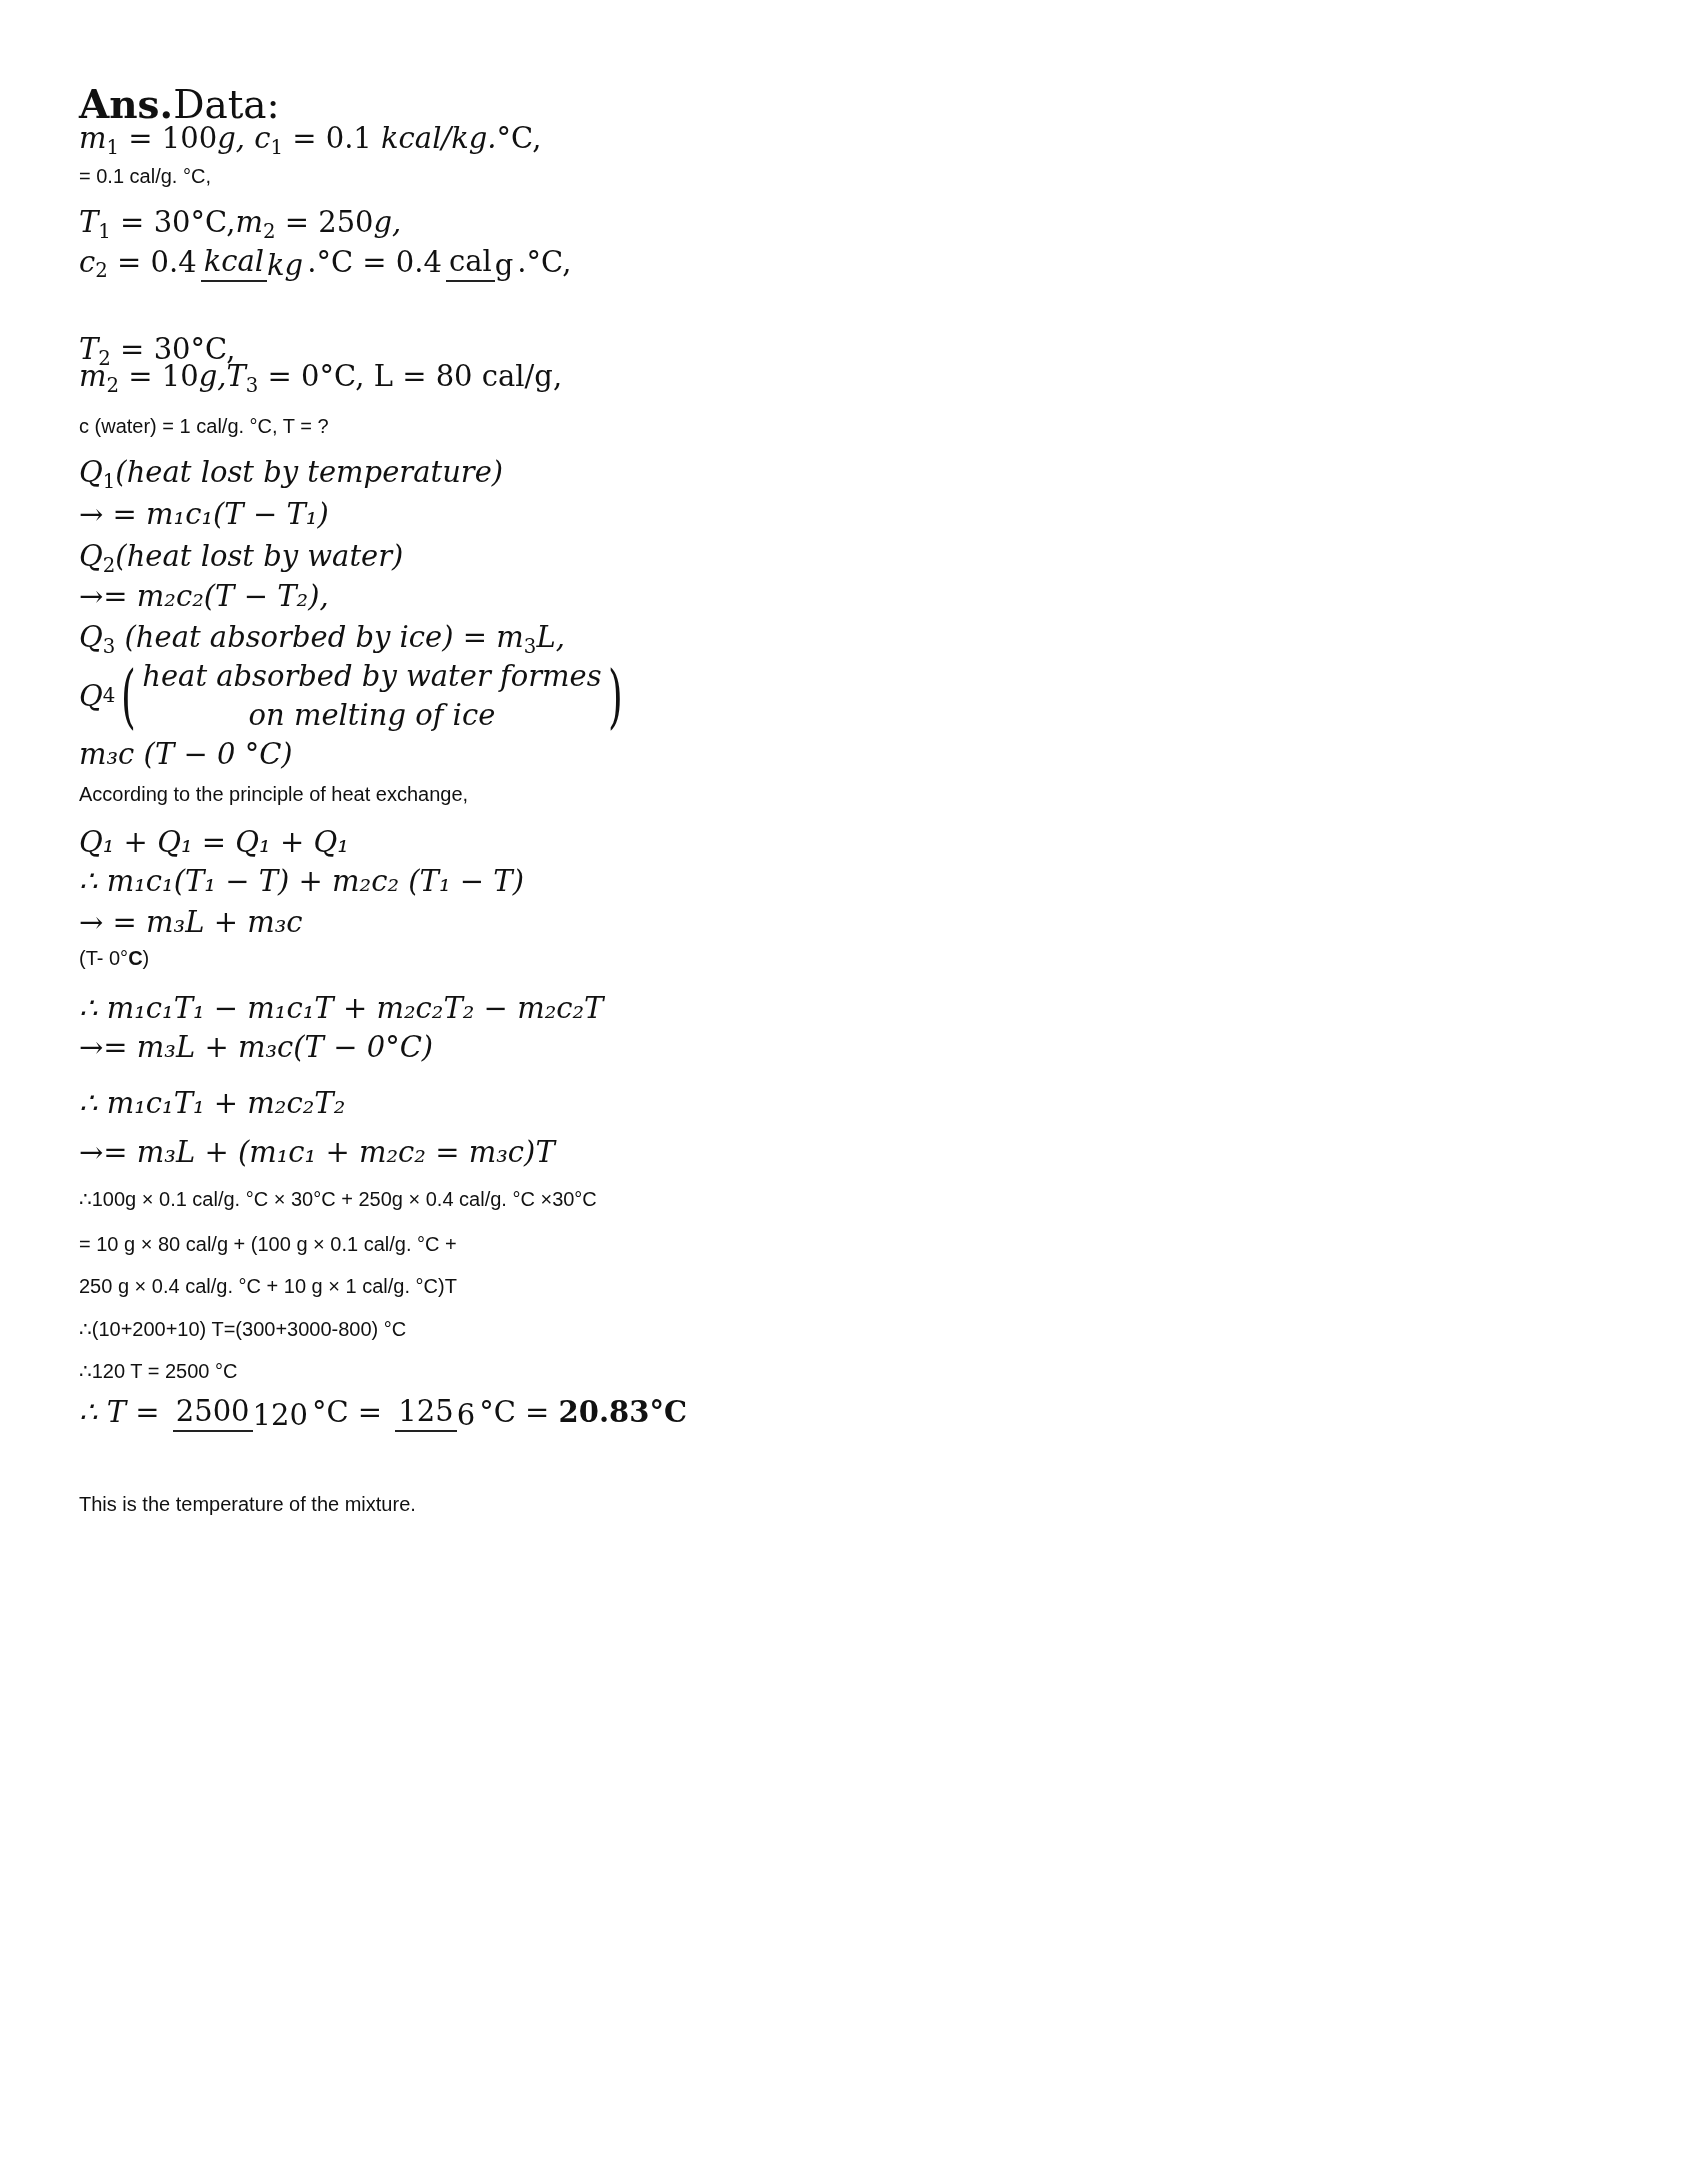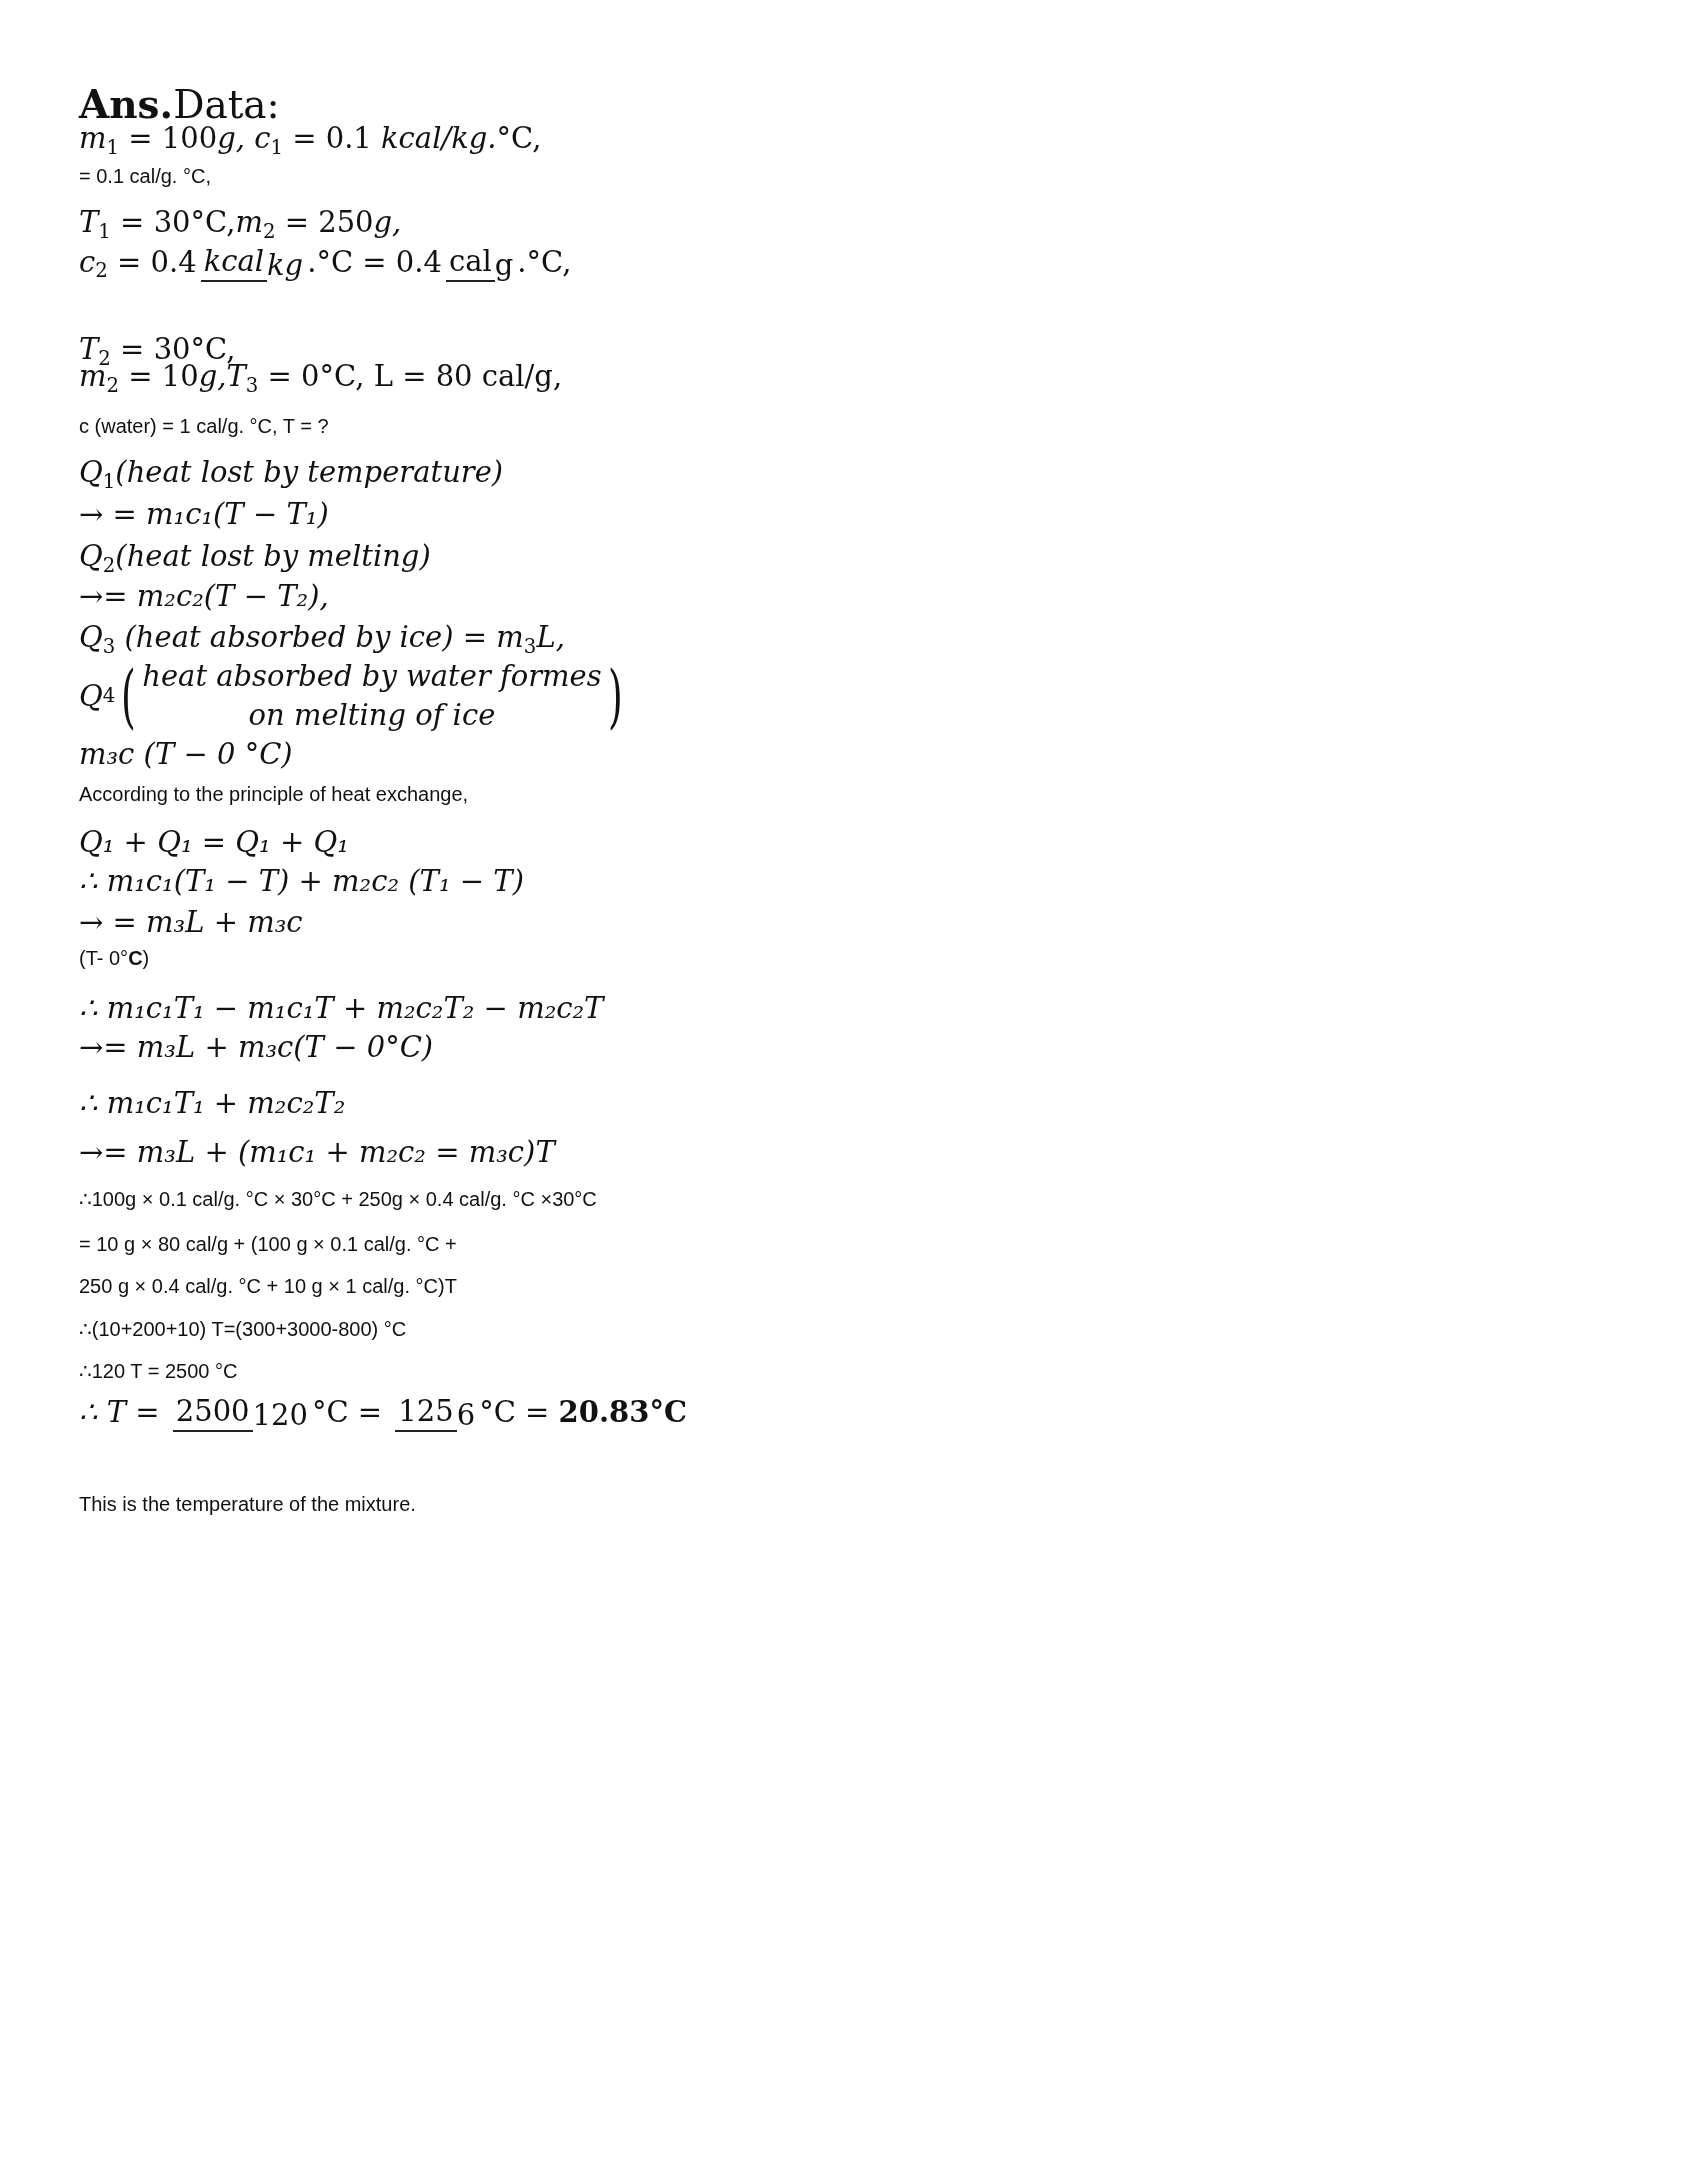--- a/index.html
+++ b/index.html
@@ -55,21 +55,21 @@
   </div>
 
   <div class="line sans" style="top:416px;">c (water) = 1 cal/g. °C, T = ?</div>
 
   <div class="line math" style="top:458px;">
     <span>Q</span><sub class="up">1</sub><span>(heat lost by temperature)</span>
   </div>
   <div class="line math" style="top:500px;">→ =  m₁c₁(T − T₁)</div>
 
   <div class="line math" style="top:542px;">
-    <span>Q</span><sub class="up">2</sub><span>(heat lost by melting)</span>
+    <span>Q</span><sub class="up">2</sub><span>(heat lost by water)</span>
   </div>
   <div class="line math" style="top:582px;">→= m₂c₂(T − T₂),</div>
 
   <div class="line math" style="top:623px;">
     <span>Q</span><sub class="up">3</sub><span> (heat absorbed by ice) =  m</span><sub class="up">3</sub><span>L,</span>
   </div>
 
   <div class="line math" style="top:657px;">
     <span class="paren-block">
       <span>Q</span>

